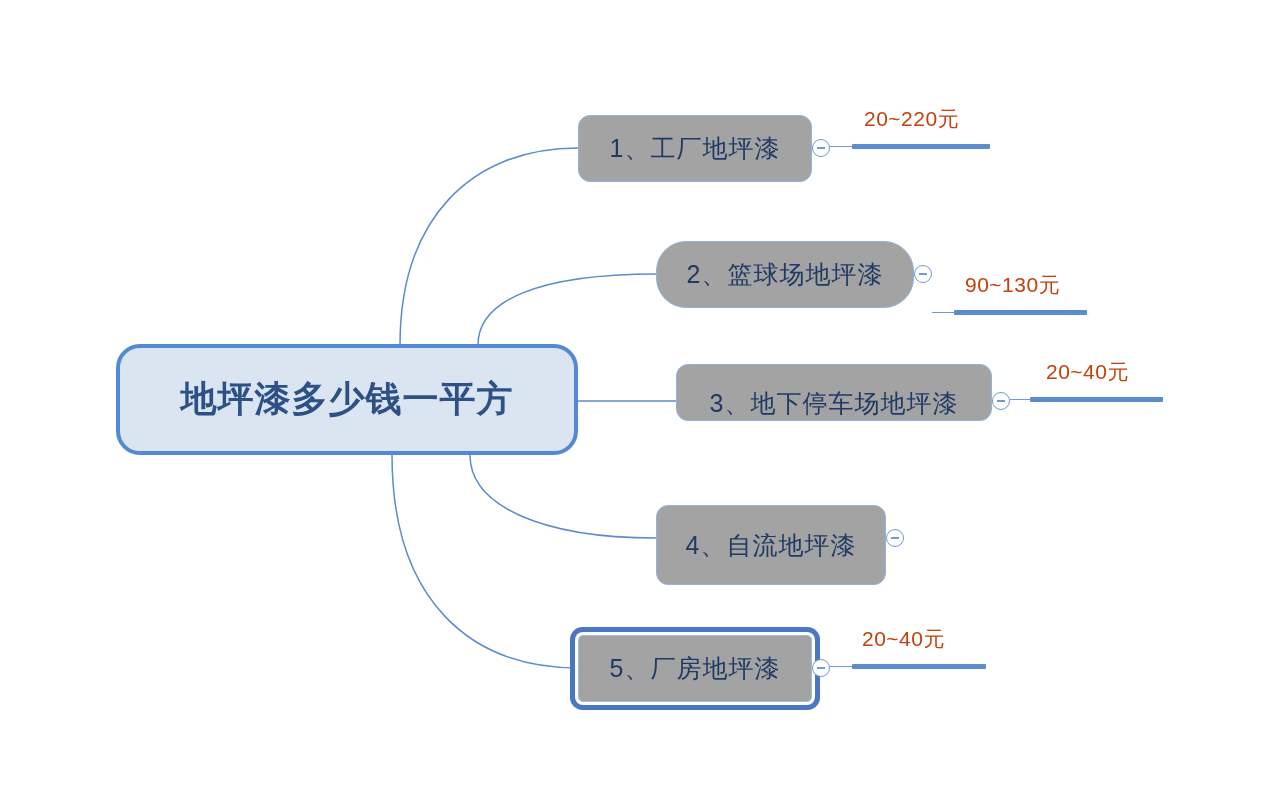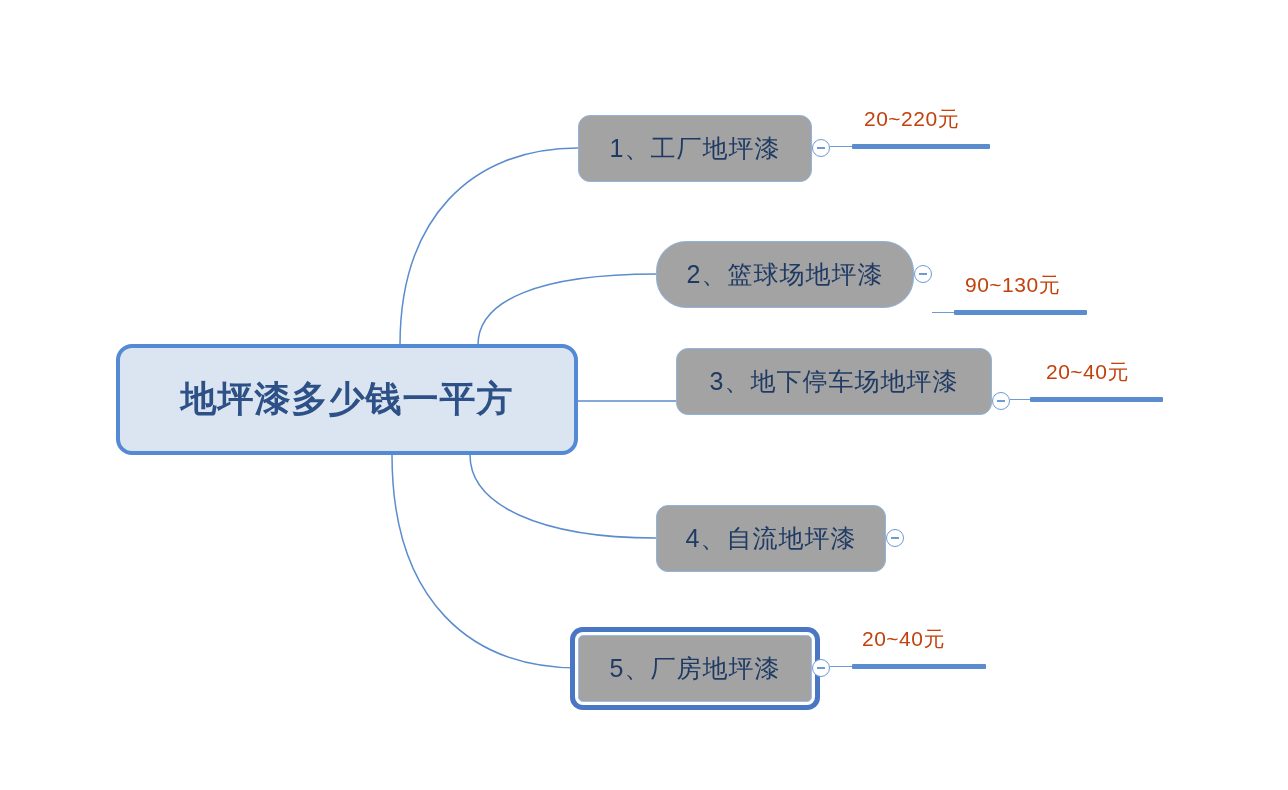--- a/index.html
+++ b/index.html
@@ -29,21 +29,21 @@
   
   .central-node {
     position: absolute;
     left: 116px;
     top: 344px;
     width: 462px;
     height: 111px;
     box-sizing: border-box;
     background: #dbe5f1;
     border: 4px solid #548ad4;
-    border-radius: 16px;
+    border-radius: 24px;
     display: flex;
     align-items: center;
     justify-content: center;
     z-index: 3;
   }
   .central-node .label {
     font-size: 36px;
     font-weight: bold;
     color: #2d5186;
     letter-spacing: 1px;
@@ -158,33 +158,33 @@
   </div>
   <div class="collapse-toggle" style="left:914px; top:265px;">
     <span class="minus"></span>
   </div>
   <div class="price-group" style="left:932px; top:226px; width:165px; height:55px;margin-top:40px;">
     <span class="price-label" style="left:33px; top:5px;">90~130元</span>
     <span class="price-line-thin" style="left:0px; top:46px; width:22px;"></span>
     <span class="price-line-thick" style="left:22px; top:44px; width:133px;"></span>
   </div>
 
-  <div class="branch-node" style="left:676px; top:348px; width:316px; height:67px;">
+  <div class="branch-node" style="left:676px; top:364px; width:316px; height:57px;align-items:flex-end;">
     <span class="label">3、地下停车场地坪漆</span>
   </div>
   <div class="collapse-toggle" style="left:992px; top:392px;">
     <span class="minus"></span>
   </div>
   <div class="price-group" style="left:1010px; top:353px; width:160px; height:55px;">
     <span class="price-label" style="left:36px; top:5px;">20~40元</span>
     <span class="price-line-thin" style="left:0px; top:46px; width:20px;"></span>
     <span class="price-line-thick" style="left:20px; top:44px; width:133px;"></span>
   </div>
 
-  <div class="branch-node" style="left:656px; top:505px; width:230px; height:67px;">
+  <div class="branch-node" style="left:656px; top:505px; width:230px; height:80px;">
     <span class="label">4、自流地坪漆</span>
   </div>
   <div class="collapse-toggle" style="left:886px; top:529px;">
     <span class="minus"></span>
   </div>
 
   <div class="branch-node selected" style="left:578px; top:635px; width:234px; height:67px;">
     <span class="label">5、厂房地坪漆</span>
   </div>
   <div class="collapse-toggle" style="left:812px; top:659px;">

